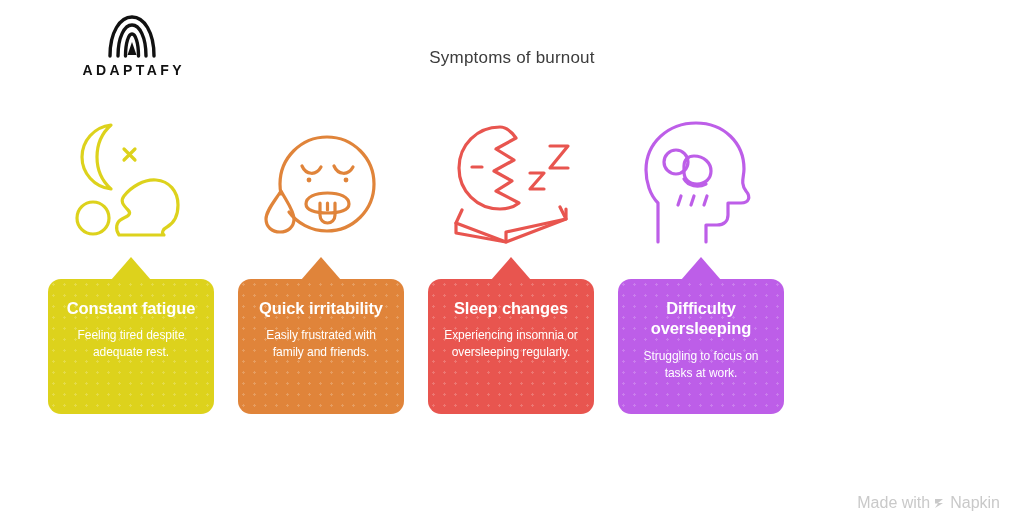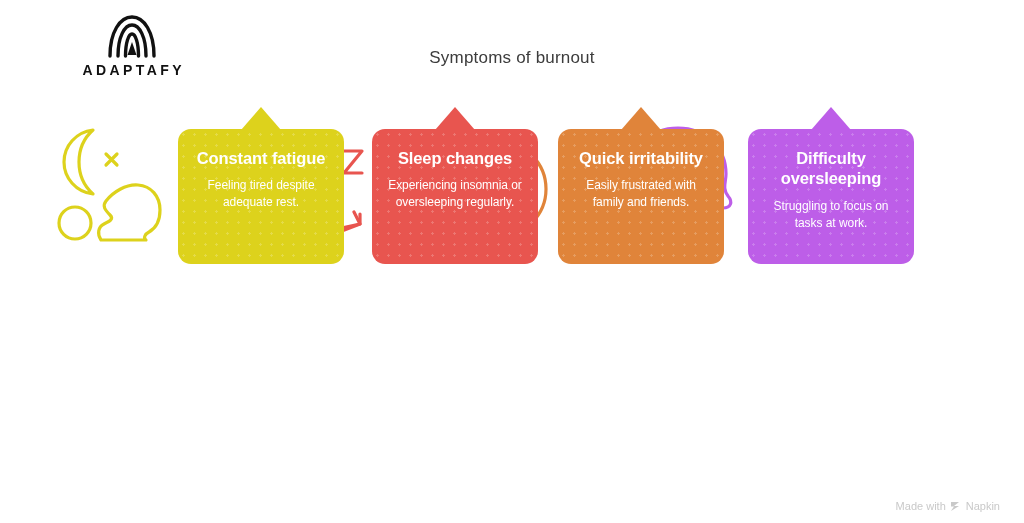--- a/index.html
+++ b/index.html
@@ -61,22 +61,22 @@
     position: absolute;
     left: 48px;
     top: 105px;
     width: 928px;
     display: flex;
     gap: 24px;
   }
   .column {
     width: 166px;
     display: flex;
-    flex-direction: row;
-    align-items: center;
+    flex-direction: column;
+    align-items: flex-start;
   }
 
   .icon-wrap {
     height: 150px;
     width: 166px;
     display: flex;
     align-items: center;
     justify-content: center;
   }
   .icon-wrap svg { display: block; }
@@ -120,21 +120,21 @@
 
   
   .footer {
     position: absolute;
     right: 24px;
     bottom: 11px;
     display: flex;
     align-items: center;
     gap: 4px;
     color: #c9c9c9;
-    font-size: 11px;
+    font-size: 16px;
   }
   .napkin-mark { display: block; }
 </style>
 </head>
 <body>
 
 <div class="header">
 
   <div class="brand">
     <svg class="brand-mark" viewBox="0 0 56 44">
@@ -167,46 +167,20 @@
         </g>
       </svg>
     </div>
     <div class="card-outer">
       <svg class="notch" viewBox="0 0 166 25" preserveAspectRatio="none">
         <path d="M63 25 L83 2 L103 25 Z" fill="#DDD21C"></path>
       </svg>
       <div class="card" style="background-color:#DDD21C">
         <div class="card-title">Constant fatigue</div>
         <div class="card-desc">Feeling tired despite adequate rest.</div>
-      </div>
-    </div>
-  </div>
-
-  <div class="column">
-    <div class="icon-wrap">
-      <svg width="134" height="130" viewBox="0 0 134 130">
-        <g fill="none" stroke="#E8554F" stroke-width="3.2" stroke-linecap="round" stroke-linejoin="round">
-          <path d="M56 12 C33 12, 15 30, 15 53 C15 76, 33 94, 56 94
-                   C63 94, 70 92, 75 88 L52 76 L68 66 L50 56 L70 45 L52 34 L72 23
-                   C67 16, 62 12, 56 12 Z"></path>
-          <path d="M28 52 L38 52"></path>
-          <path d="M86 58 L100 58 L86 74 L100 74"></path>
-          <path d="M106 31 L124 31 L106 53 L124 53"></path>
-          <path d="M18 95 L12 108 L62 127 L122 104 L116 92"></path>
-          <path d="M12 108 L12 118 L62 127 M62 127 L62 117 L122 104 L122 94"></path>
-        </g>
-      </svg>
-    </div>
-    <div class="card-outer">
-      <svg class="notch" viewBox="0 0 166 25" preserveAspectRatio="none">
-        <path d="M63 25 L83 2 L103 25 Z" fill="#E8554F"></path>
-      </svg>
-      <div class="card" style="background-color:#E8554F">
-        <div class="card-title">Sleep changes</div>
-        <div class="card-desc">Experiencing insomnia or oversleeping regularly.</div>
       </div>
     </div>
   </div>
 
   <div class="column">
     <div class="icon-wrap">
       <svg width="130" height="130" viewBox="0 0 130 130">
         <g fill="none" stroke="#E0843A" stroke-width="3.2" stroke-linecap="round" stroke-linejoin="round">
           <path d="M33 97 C41 108, 55 116, 71 116 C97 116, 118 95, 118 69
                    C118 43, 97 22, 71 22 C45 22, 24 43, 24 69 C24 73, 24.4 76, 25 79"></path>
@@ -221,20 +195,46 @@
         </g>
       </svg>
     </div>
     <div class="card-outer">
       <svg class="notch" viewBox="0 0 166 25" preserveAspectRatio="none">
         <path d="M63 25 L83 2 L103 25 Z" fill="#E0843A"></path>
       </svg>
       <div class="card" style="background-color:#E0843A">
         <div class="card-title">Quick irritability</div>
         <div class="card-desc">Easily frustrated with family and friends.</div>
+      </div>
+    </div>
+  </div>
+
+  <div class="column">
+    <div class="icon-wrap">
+      <svg width="134" height="130" viewBox="0 0 134 130">
+        <g fill="none" stroke="#E8554F" stroke-width="3.2" stroke-linecap="round" stroke-linejoin="round">
+          <path d="M56 12 C33 12, 15 30, 15 53 C15 76, 33 94, 56 94
+                   C63 94, 70 92, 75 88 L52 76 L68 66 L50 56 L70 45 L52 34 L72 23
+                   C67 16, 62 12, 56 12 Z"></path>
+          <path d="M28 52 L38 52"></path>
+          <path d="M86 58 L100 58 L86 74 L100 74"></path>
+          <path d="M106 31 L124 31 L106 53 L124 53"></path>
+          <path d="M18 95 L12 108 L62 127 L122 104 L116 92"></path>
+          <path d="M12 108 L12 118 L62 127 M62 127 L62 117 L122 104 L122 94"></path>
+        </g>
+      </svg>
+    </div>
+    <div class="card-outer">
+      <svg class="notch" viewBox="0 0 166 25" preserveAspectRatio="none">
+        <path d="M63 25 L83 2 L103 25 Z" fill="#E8554F"></path>
+      </svg>
+      <div class="card" style="background-color:#E8554F">
+        <div class="card-title">Sleep changes</div>
+        <div class="card-desc">Experiencing insomnia or oversleeping regularly.</div>
       </div>
     </div>
   </div>
 
 
   <div class="column">
     <div class="icon-wrap">
       <svg width="130" height="130" viewBox="0 0 130 130">
         <g fill="none" stroke="#BD5EE8" stroke-width="3.2" stroke-linecap="round" stroke-linejoin="round">
           <path d="M22 127 L22 88 C14 80, 10 67, 10 55 C10 28, 32 8, 60 8

